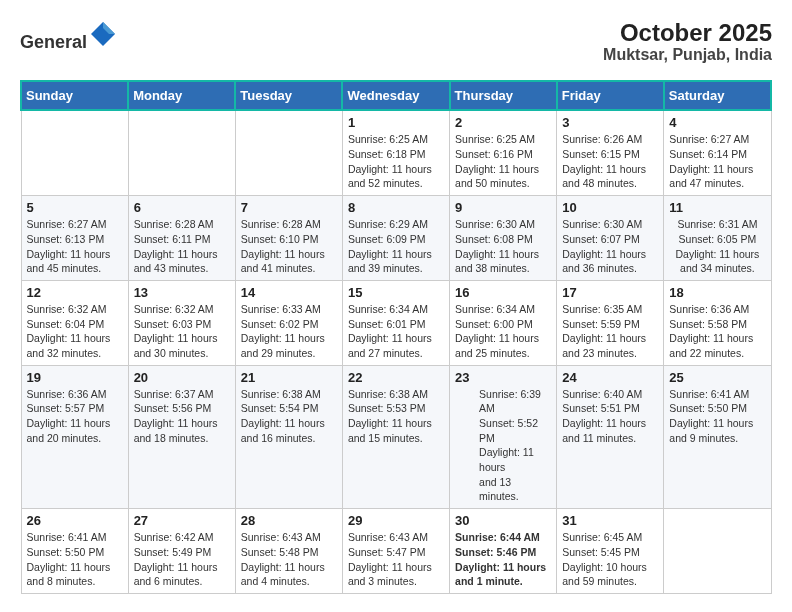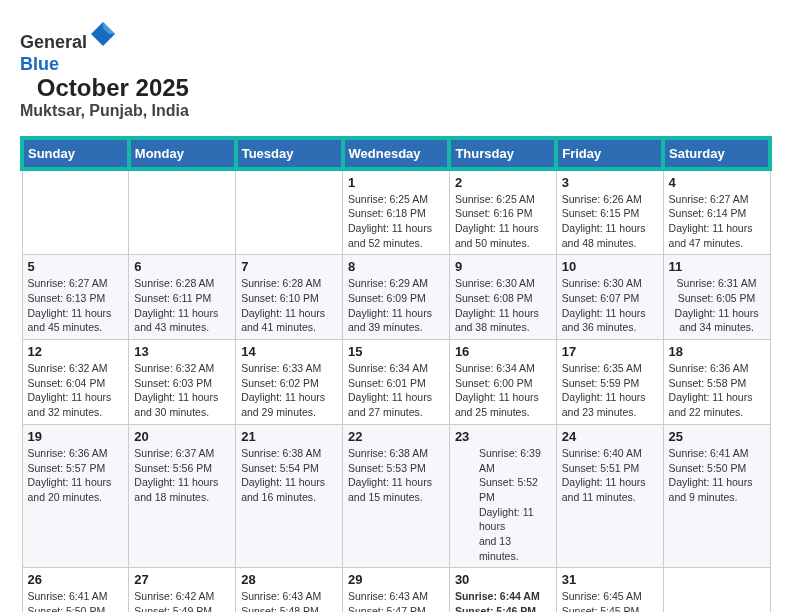--- a/index.html
+++ b/index.html
@@ -8,21 +8,20 @@
       background: #fff;
       width: 792px;
       min-height: 612px;
       padding: 20px;
     }
     .header {
       display: flex;
       justify-content: space-between;
       align-items: flex-start;
       margin-bottom: 16px;
-      flex-direction: column;
     }
     .logo {
       display: flex;
       align-items: center;
     }
     .logo-text {
       font-size: 18px;
       font-weight: bold;
       line-height: 1.2;
     }
@@ -52,21 +51,21 @@
       border-collapse: collapse;
       font-size: 11px;
     }
     .calendar thead th {
       background-color: #2e6db4;
       color: #fff;
       padding: 6px 4px;
       text-align: left;
       font-size: 13px;
       font-weight: bold;
-      border: 4px solid #14b8a6;
+      border: 2px solid #14b8a6;
     }
     .calendar tbody td {
       border: 1px solid #ccc;
       vertical-align: top;
       padding: 4px 5px;
       width: calc(100% / 7);
       min-height: 80px;
       background: #fff;
     }
     .calendar tbody tr:nth-child(even) td {
@@ -91,23 +90,20 @@
 <body>
 
 <div class="header">
   <div class="logo">
     <div>
       <div class="logo-text">
         <span class="logo-general">General</span><svg class="logo-icon" viewBox="0 0 28 28">
             <polygon points="14,2 26,14 14,26 2,14" fill="#1a6abf"></polygon>
             <polygon points="14,2 26,14 20,14 14,8" fill="#4a9ad4"></polygon>
           </svg>
-      </div>
-      <div class="logo-text">
-        <span class="logo-blue">Blue</span>
       </div>
     </div>
   </div>
   <div class="title-block">
     <div class="month-title">October 2025</div>
     <div class="location">Muktsar, Punjab, India</div>
   </div>
 </div>
 
 <table class="calendar">

